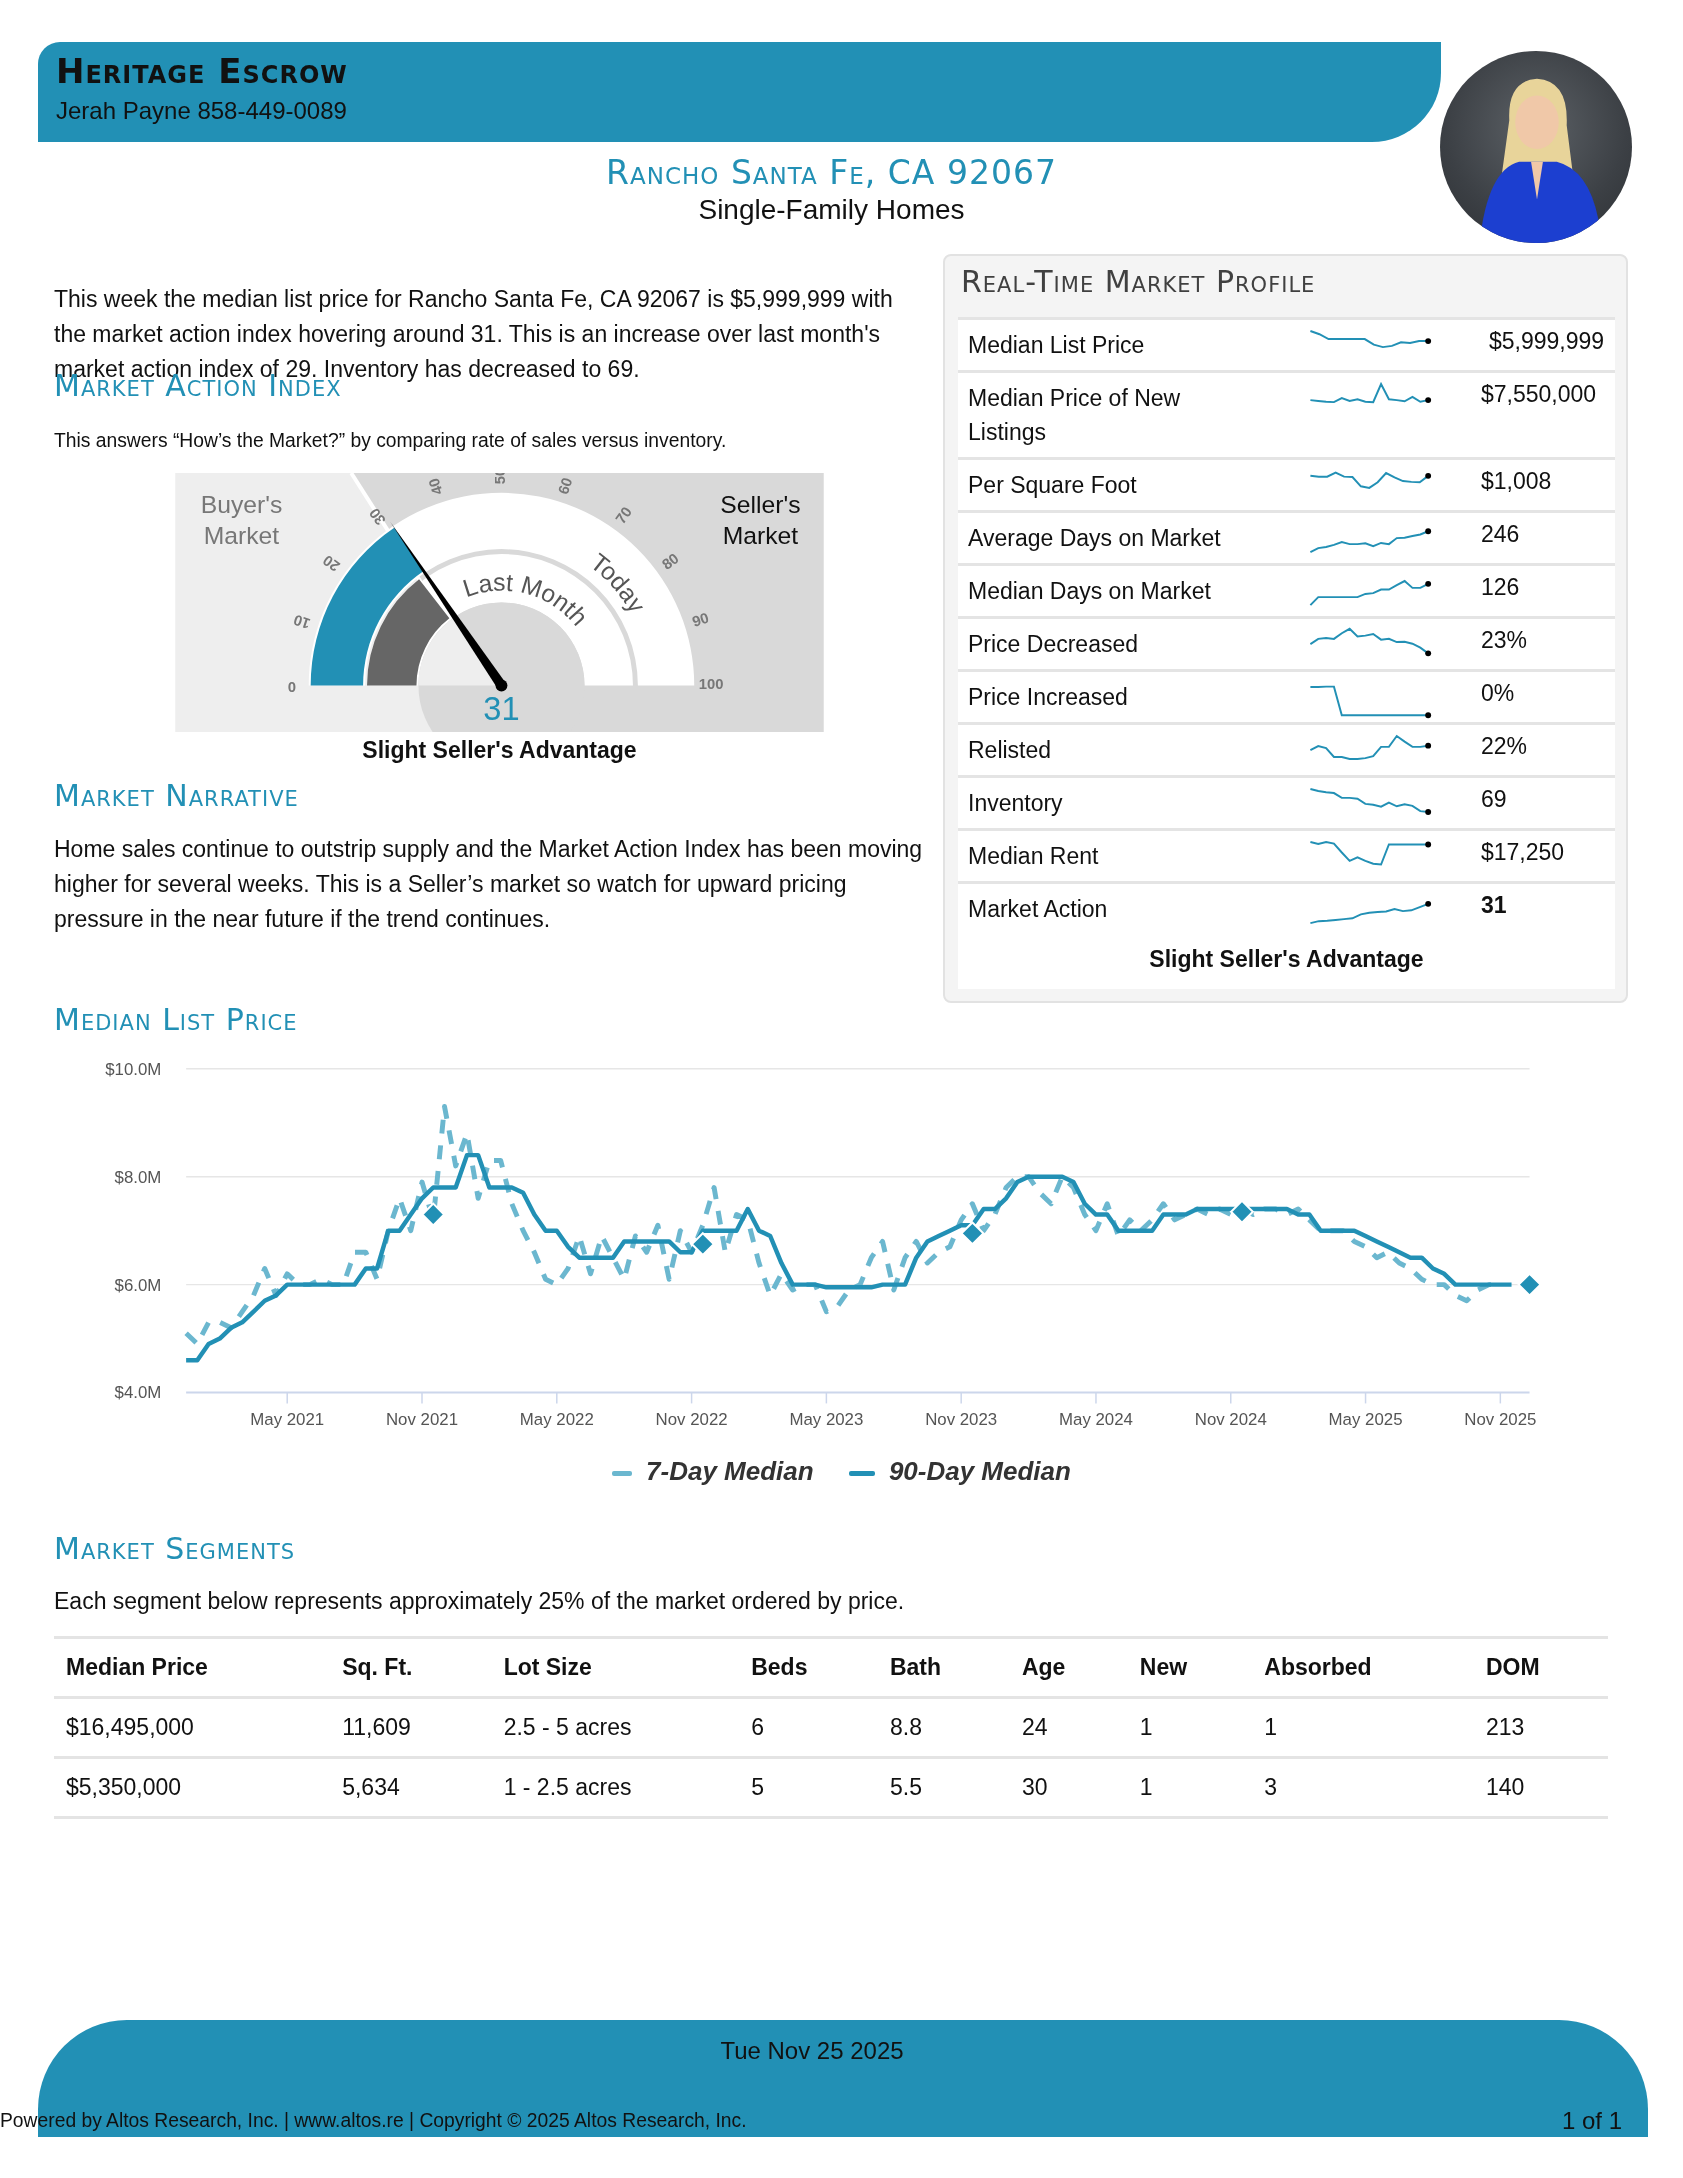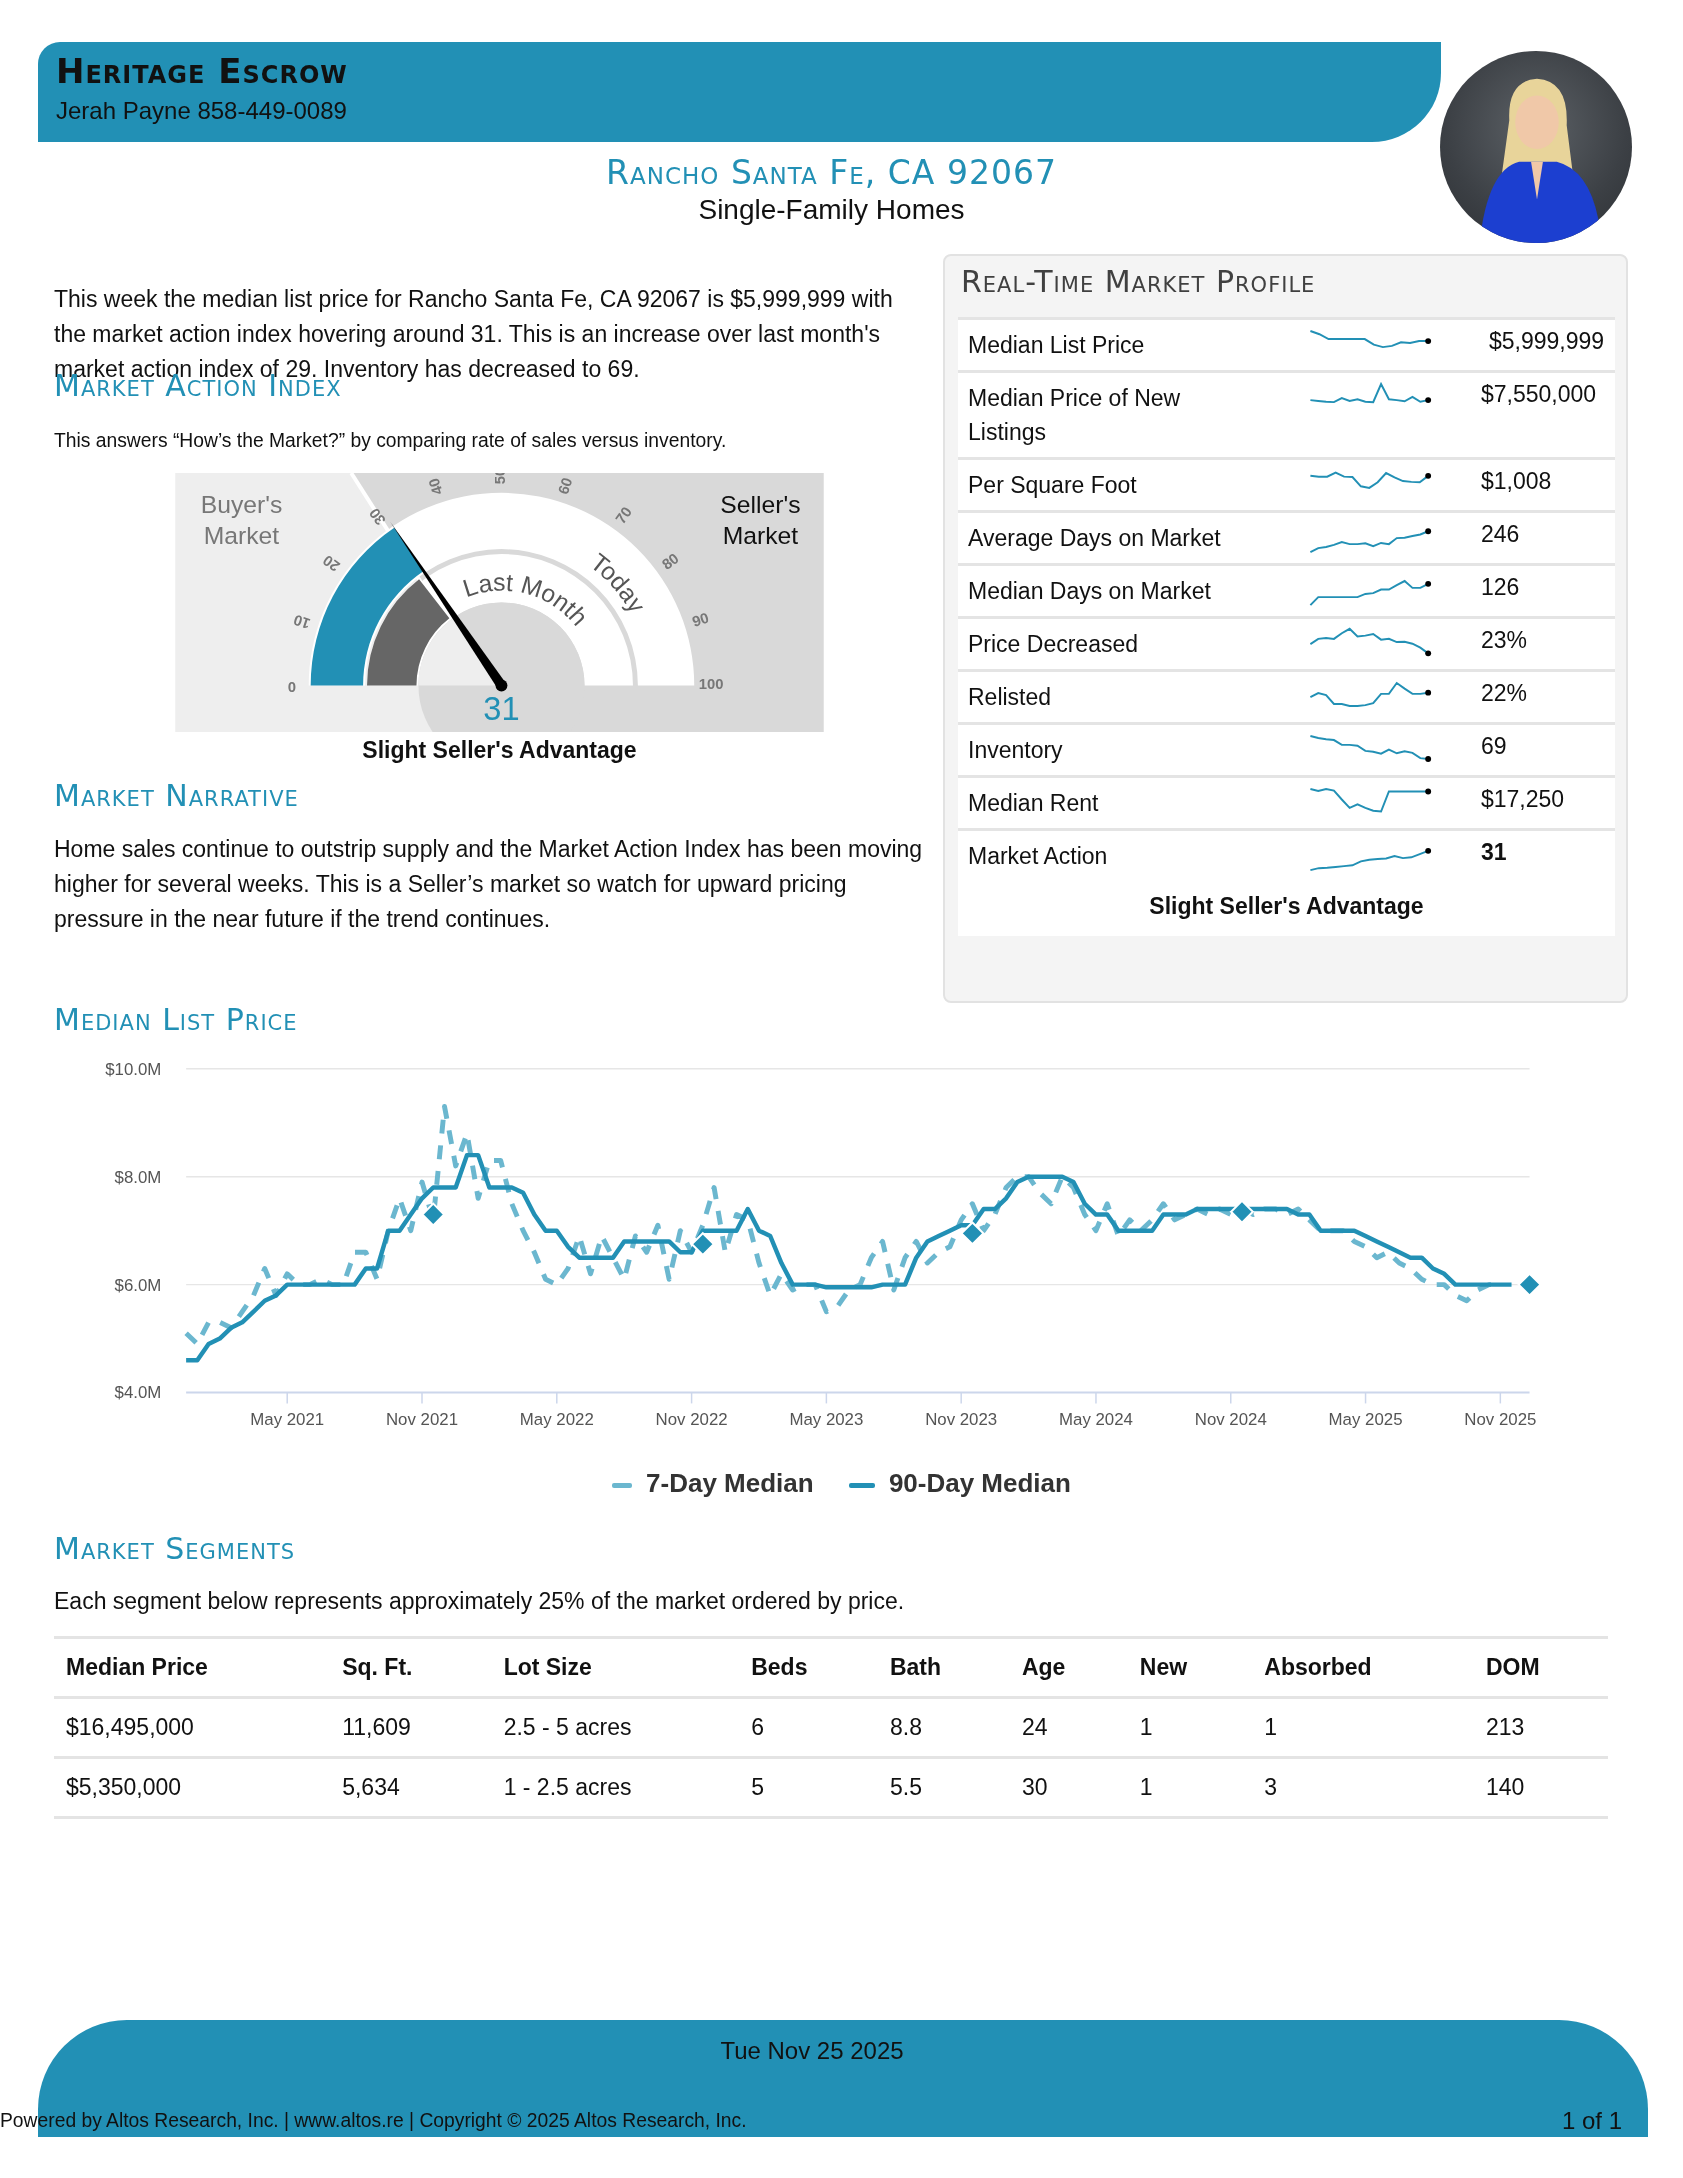--- a/index.html
+++ b/index.html
@@ -24,21 +24,21 @@
   #profile-h { left: 16px; top: 8px; font-size: 30px; color: #404040; font-family: "DejaVu Sans", sans-serif; font-variant: small-caps; letter-spacing: 1px; }
   #profile-table { position: absolute; left: 13px; top: 61px; width: 657px; background: #fff; }
   .prow { position: relative; border-top: 3px solid #e4e4e4; box-sizing: border-box; }
   .prow .plabel { position: absolute; left: 10px; top: 14px; font-size: 23px; line-height: 34px; width: 267px; }
   .prow .pval { position: absolute; left: 523px; top: 14px; font-size: 23px; }
   .prow svg { position: absolute; left: 337px; top: 0; }
   #profile-caption { text-align: center; font-size: 23px; font-weight: bold; padding: 12px 0 16px 0; }
   #mlp-h { left: 54px; top: 1002px; }
   #chart { left: 0; top: 1049px; }
   #legend { left: 0; width: 1683px; top: 1452px; text-align: center; font-size: 26px; font-weight: bold; color: #333; }
-  #legend .lg { display: inline-block; margin: 16px 14px; }
+  #legend .lg { display: inline-block; margin: 4px 14px; font-style: italic; }
   #legend .swatch { display: inline-block; width: 20px; height: 5px; vertical-align: middle; margin-right: 14px; border-radius: 2px; }
   #seg-h { left: 54px; top: 1531px; }
   #seg-desc { left: 54px; top: 1588px; font-size: 23px; }
   #seg-table { left: 54px; top: 1636px; width: 1554px; border-collapse: collapse; font-size: 23px; }
   #seg-table th, #seg-table td { text-align: left; padding: 0 0 0 12px; height: 57px; border-top: 3px solid #e4e4e4; border-bottom: 3px solid #e4e4e4; }
   #seg-table th { font-weight: bold; height: 57px; }
   #footer-band { left: 38px; top: 2020px; width: 1610px; height: 117px; background: #2290b5; border-radius: 89px 89px 0 0; }
   #footer-date { left: 0; width: 1624px; top: 2037px; text-align: center; font-size: 24px; color: #111; }
   #footer-powered { left: 0; width: 1624px; top: 2110px; text-align: left; font-size: 19.3px; color: #111; }
   #footer-page { left: 1562px; top: 2107px; font-size: 24px; color: #111; }
@@ -155,20 +155,28 @@
             <polyline points="15,39.903614457831324 23,31.71084337349398 31,31.71084337349398 39,31.71084337349398 47,31.71084337349398 55,31.71084337349398 63,31.71084337349398 71,28.43373493975904 79,27.614457831325304 87,23.927710843373497 95,23.927710843373497 103,19.421686746987955 111,15.325301204819283 119,22.289156626506028 127,22.289156626506028 135,18.192771084337355" fill="none" stroke="#2290b5" stroke-width="2"></polyline>
             <circle cx="135" cy="18.192771084337355" r="3" fill="#000"></circle>
           </svg>
         </div>
         <div class="prow" style="height: 53px;">
           <div class="plabel" style="top: 8px;">Price Decreased</div>
           <div class="pval" style="top: 8px;">23%</div>
           <svg width="178" height="53" viewBox="0 0 180 54">
             <polyline points="15,25.566265060240966 23,20.24096385542169 31,19.421686746987955 39,20.24096385542169 47,14.506024096385548 55,10 63,17.783132530120483 71,16.963855421686752 79,15.325301204819283 87,21.060240963855428 95,20.24096385542169 103,23.518072289156628 111,23.108433734939762 119,25.1566265060241 127,29.253012048192772 135,34.98795180722892" fill="none" stroke="#2290b5" stroke-width="2"></polyline>
             <circle cx="135" cy="34.98795180722892" r="3" fill="#000"></circle>
+          </svg>
+        </div>
+        <div class="prow" style="height: 53px;">
+          <div class="plabel" style="top: 8px;">Price Increased</div>
+          <div class="pval" style="top: 8px;">0%</div>
+          <svg width="178" height="53" viewBox="0 0 180 54">
+            <polyline points="15,15.325301204819283 23,15.325301204819283 31,14.915662650602414 39,14.915662650602414 47,44 55,44 63,44 71,44 79,44 87,44 95,44 103,44 111,44 119,44 127,44 135,44" fill="none" stroke="#2290b5" stroke-width="2"></polyline>
+            <circle cx="135" cy="44" r="3" fill="#000"></circle>
           </svg>
         </div>
         <div class="prow" style="height: 53px;">
           <div class="plabel" style="top: 8px;">Relisted</div>
           <div class="pval" style="top: 8px;">22%</div>
           <svg width="178" height="53" viewBox="0 0 180 54">
             <polyline points="15,25.566265060240966 23,21.469879518072293 31,23.518072289156628 39,32.53012048192771 47,32.53012048192771 55,34.57831325301205 63,34.57831325301205 71,33.75903614457832 79,31.71084337349398 87,22.289156626506028 95,22.289156626506028 103,11.228915662650607 111,16.963855421686752 119,22.289156626506028 127,22.289156626506028 135,21.060240963855428" fill="none" stroke="#2290b5" stroke-width="2"></polyline>
             <circle cx="135" cy="21.060240963855428" r="3" fill="#000"></circle>
           </svg>
         </div>

